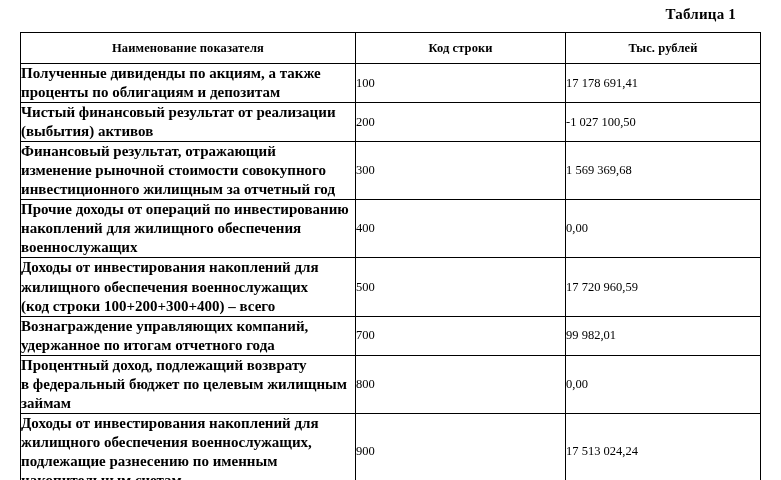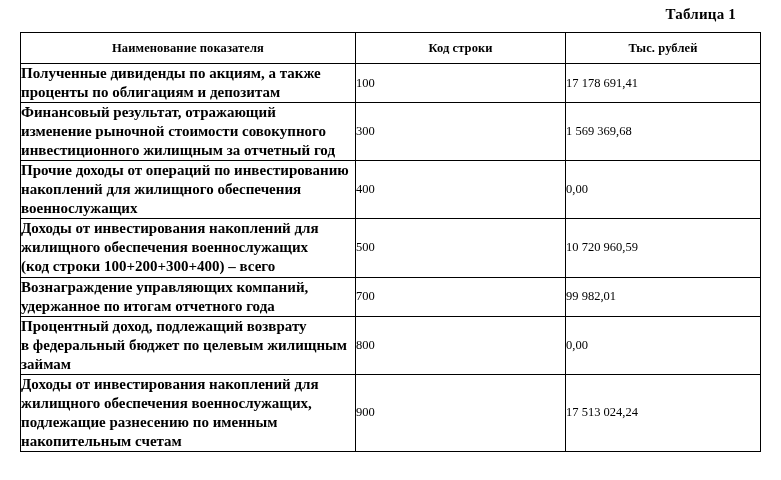--- a/index.html
+++ b/index.html
@@ -101,20 +101,28 @@
         <tr>
           <td class="name">
             <span class="ln">Полученные дивиденды по акциям, а также</span>
             <span class="ln">проценты по облигациям и депозитам</span>
           </td>
           <td class="code">100</td>
           <td class="value">17 178 691,41</td>
         </tr>
         <tr>
           <td class="name">
+            <span class="ln">Чистый финансовый результат от реализации</span>
+            <span class="ln">(выбытия) активов</span>
+          </td>
+          <td class="code">200</td>
+          <td class="value">-1 027 100,50</td>
+        </tr>
+        <tr>
+          <td class="name">
             <span class="ln">Финансовый результат, отражающий</span>
             <span class="ln">изменение рыночной стоимости совокупного</span>
             <span class="ln">инвестиционного жилищным за отчетный год</span>
           </td>
           <td class="code">300</td>
           <td class="value">1 569 369,68</td>
         </tr>
         <tr>
           <td class="name">
             <span class="ln">Прочие доходы от операций по инвестированию</span>
@@ -124,21 +132,21 @@
           <td class="code">400</td>
           <td class="value">0,00</td>
         </tr>
         <tr>
           <td class="name">
             <span class="ln">Доходы от инвестирования накоплений для</span>
             <span class="ln">жилищного обеспечения военнослужащих</span>
             <span class="ln">(код строки 100+200+300+400) – всего</span>
           </td>
           <td class="code">500</td>
-          <td class="value">10 720 960,59</td>
+          <td class="value">17 720 960,59</td>
         </tr>
         <tr>
           <td class="name">
             <span class="ln">Вознаграждение управляющих компаний,</span>
             <span class="ln">удержанное по итогам отчетного года</span>
           </td>
           <td class="code">700</td>
           <td class="value">99 982,01</td>
         </tr>
         <tr>

